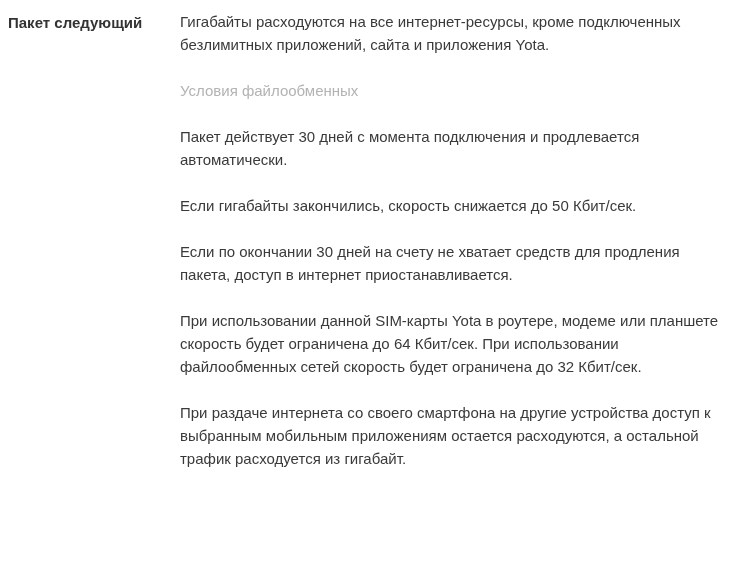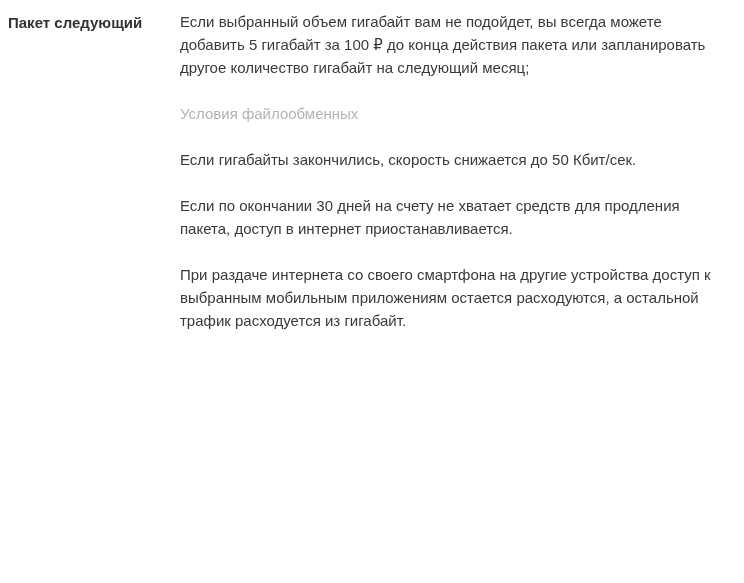--- a/index.html
+++ b/index.html
@@ -52,19 +52,21 @@
   }
 </style>
 </head>
 <body>
 
 <div class="faq-row">
   <div class="term-col">
     <div class="term-title">Пакет следующий</div>
   </div>
   <div class="desc-col">
-    <p>Если выбранный объем гигабайт вам не подойдет, вы всегда можете добавить 5 гигабайт за 100 ₽ до конца действия пакета или запланировать другое количество гигабайт на следующий месяц;</p>
+    <p>Гигабайты расходуются на все интернет-ресурсы, кроме подключенных безлимитных приложений, сайта и приложения Yota.</p>
     <div class="subsection-heading">Условия файлообменных</div>
+    <p>Пакет действует 30 дней с момента подключения и продлевается автоматически.</p>
     <p>Если гигабайты закончились, скорость снижается до 50 Кбит/сек.</p>
     <p>Если по окончании 30 дней на счету не хватает средств для продления пакета, доступ в интернет приостанавливается.</p>
+    <p>При использовании данной SIM-карты Yota в роутере, модеме или планшете скорость будет ограничена до 64 Кбит/сек. При использовании файлообменных сетей скорость будет ограничена до 32 Кбит/сек.</p>
     <p>При раздаче интернета со своего смартфона на другие устройства доступ к выбранным мобильным приложениям остается расходуются, а остальной трафик расходуется из гигабайт.</p>
   </div>
 </div>
 
 </body></html>

